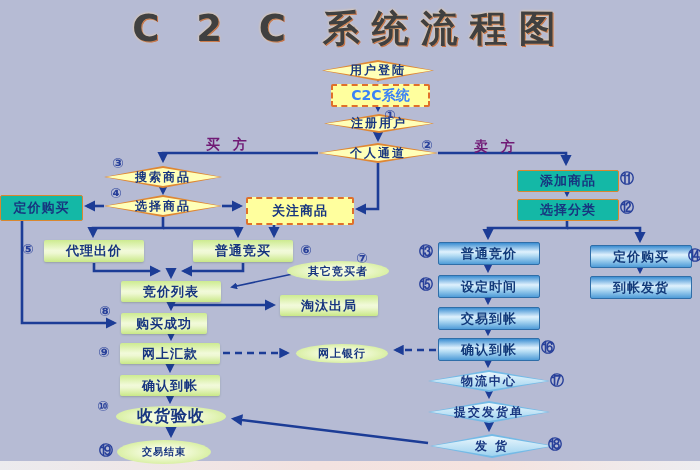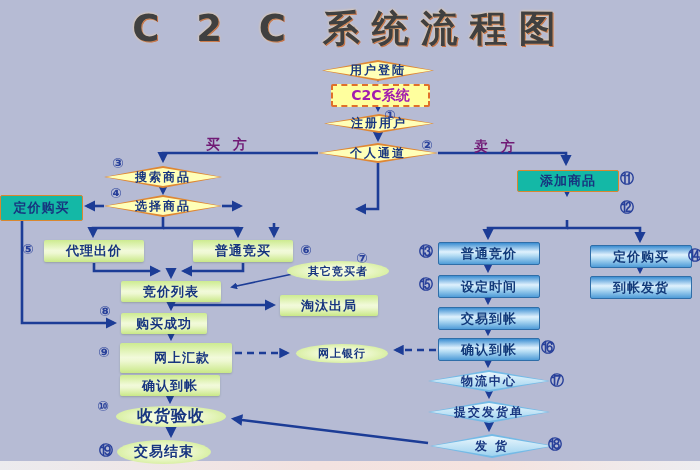--- a/index.html
+++ b/index.html
@@ -8,21 +8,21 @@
   #stage::after{content:"";position:absolute;left:0;top:461px;width:700px;height:9px;
          background:linear-gradient(90deg,#ecebee,#f3e2e0 45%,#f5e3df 70%,#eeedf0);}
   .title{position:absolute;left:0;top:4px;width:700px;text-align:center;
          font-size:37px;font-weight:bold;letter-spacing:12px;color:#404040;
          text-shadow:0 0 3px rgba(255,214,150,.95),1px 1px 0 #b5512a;}
   svg.wires{position:absolute;left:0;top:0;z-index:1;}
   .node{position:absolute;z-index:2;display:flex;align-items:center;justify-content:center;
         font-weight:bold;font-size:13px;letter-spacing:1px;color:#17357f;border-radius:2px;}
   .yellow{background:#14b8a6;border:1px solid #d9872f;}
   .ydash{background:#ffff9e;border:2px dashed #e0702a;}
-  .red-text{color:#a21caf;font-size:14px;letter-spacing:0;}
+  .red-text{color:#3b82f6;font-size:14px;letter-spacing:0;}
   .green{background:linear-gradient(180deg,#cdeb90 0%,#f2fada 48%,#eef8d2 60%,#c9e887 100%);
          box-shadow:0 1px 2px rgba(60,80,40,.25);}
   .eli{border-radius:50%;background:radial-gradient(ellipse at center,#f6fce2 25%,#ddf1ac 65%,#c8e98c 100%);
        box-shadow:none;font-size:16px;}
   .blue{background:linear-gradient(180deg,#3c8ed2 0%,#dff1fd 42%,#b9dff5 58%,#4f9cd8 100%);
         border:1px solid #2f6ea8;color:#123a7a;}
   .dia{position:absolute;z-index:2;}
   .dia::before{content:"";position:absolute;inset:0;background:#df8733;
         clip-path:polygon(50% 0,100% 50%,50% 100%,0 50%);}
   .dia::after{content:"";position:absolute;inset:2px;background:#ffffb8;
@@ -106,33 +106,35 @@
     <span>个人通道</span>
     </div>
 
   <div class="dia" style="left:104px;top:166px;width:118px;height:22px;">
     <span>搜索商品</span>
     </div>
   <div class="dia" style="left:104px;top:195px;width:118px;height:22px;">
     <span>选择商品</span>
     </div>
   <div class="node yellow" style="left:0px;top:195px;width:81px;height:24px;">定价购买</div>
+  <div class="node ydash" style="left:246px;top:197px;width:104px;height:24px;">关注商品</div>
   <div class="node green" style="left:44px;top:240px;width:100px;height:22px;">代理出价</div>
   <div class="node green" style="left:193px;top:240px;width:100px;height:22px;">普通竞买</div>
   <div class="node green eli" style="left:287px;top:261px;width:102px;height:20px;font-size:11px;">其它竞买者</div>
   <div class="node green" style="left:121px;top:281px;width:100px;height:21px;">竞价列表</div>
   <div class="node green" style="left:280px;top:295px;width:98px;height:21px;">淘汰出局</div>
   <div class="node green" style="left:121px;top:313px;width:86px;height:21px;">购买成功</div>
-  <div class="node green" style="left:120px;top:343px;width:100px;height:30px;padding-left:12px;">网上汇款</div>
+  <div class="node green" style="left:120px;top:343px;width:100px;height:21px;">网上汇款</div>
   <div class="node green eli" style="left:296px;top:344px;width:92px;height:19px;font-size:11px;">网上银行</div>
   <div class="node green" style="left:120px;top:375px;width:100px;height:21px;">确认到帐</div>
   <div class="node green eli" style="left:116px;top:406px;width:110px;height:21px;">收货验收</div>
-  <div class="node green eli" style="left:117px;top:440px;width:94px;height:24px;font-size:14px;">交易结束</div>
+  <div class="node green eli" style="left:117px;top:440px;width:94px;height:24px;font-size:10px;">交易结束</div>
 
   <div class="node yellow" style="left:517px;top:170px;width:100px;height:20px;">添加商品</div>
+  <div class="node yellow" style="left:517px;top:199px;width:100px;height:20px;">选择分类</div>
   <div class="node blue" style="left:438px;top:242px;width:100px;height:21px;">普通竞价</div>
   <div class="node blue" style="left:590px;top:245px;width:100px;height:21px;">定价购买</div>
   <div class="node blue" style="left:438px;top:275px;width:100px;height:21px;">设定时间</div>
   <div class="node blue" style="left:590px;top:276px;width:100px;height:21px;">到帐发货</div>
   <div class="node blue" style="left:438px;top:307px;width:100px;height:21px;">交易到帐</div>
   <div class="node blue" style="left:438px;top:338px;width:100px;height:21px;">确认到帐</div>
   <div class="dia bdia" style="left:428px;top:370px;width:122px;height:22px;">
     <span>物流中心</span>
     </div>
   <div class="dia bdia" style="left:428px;top:401px;width:122px;height:22px;">

